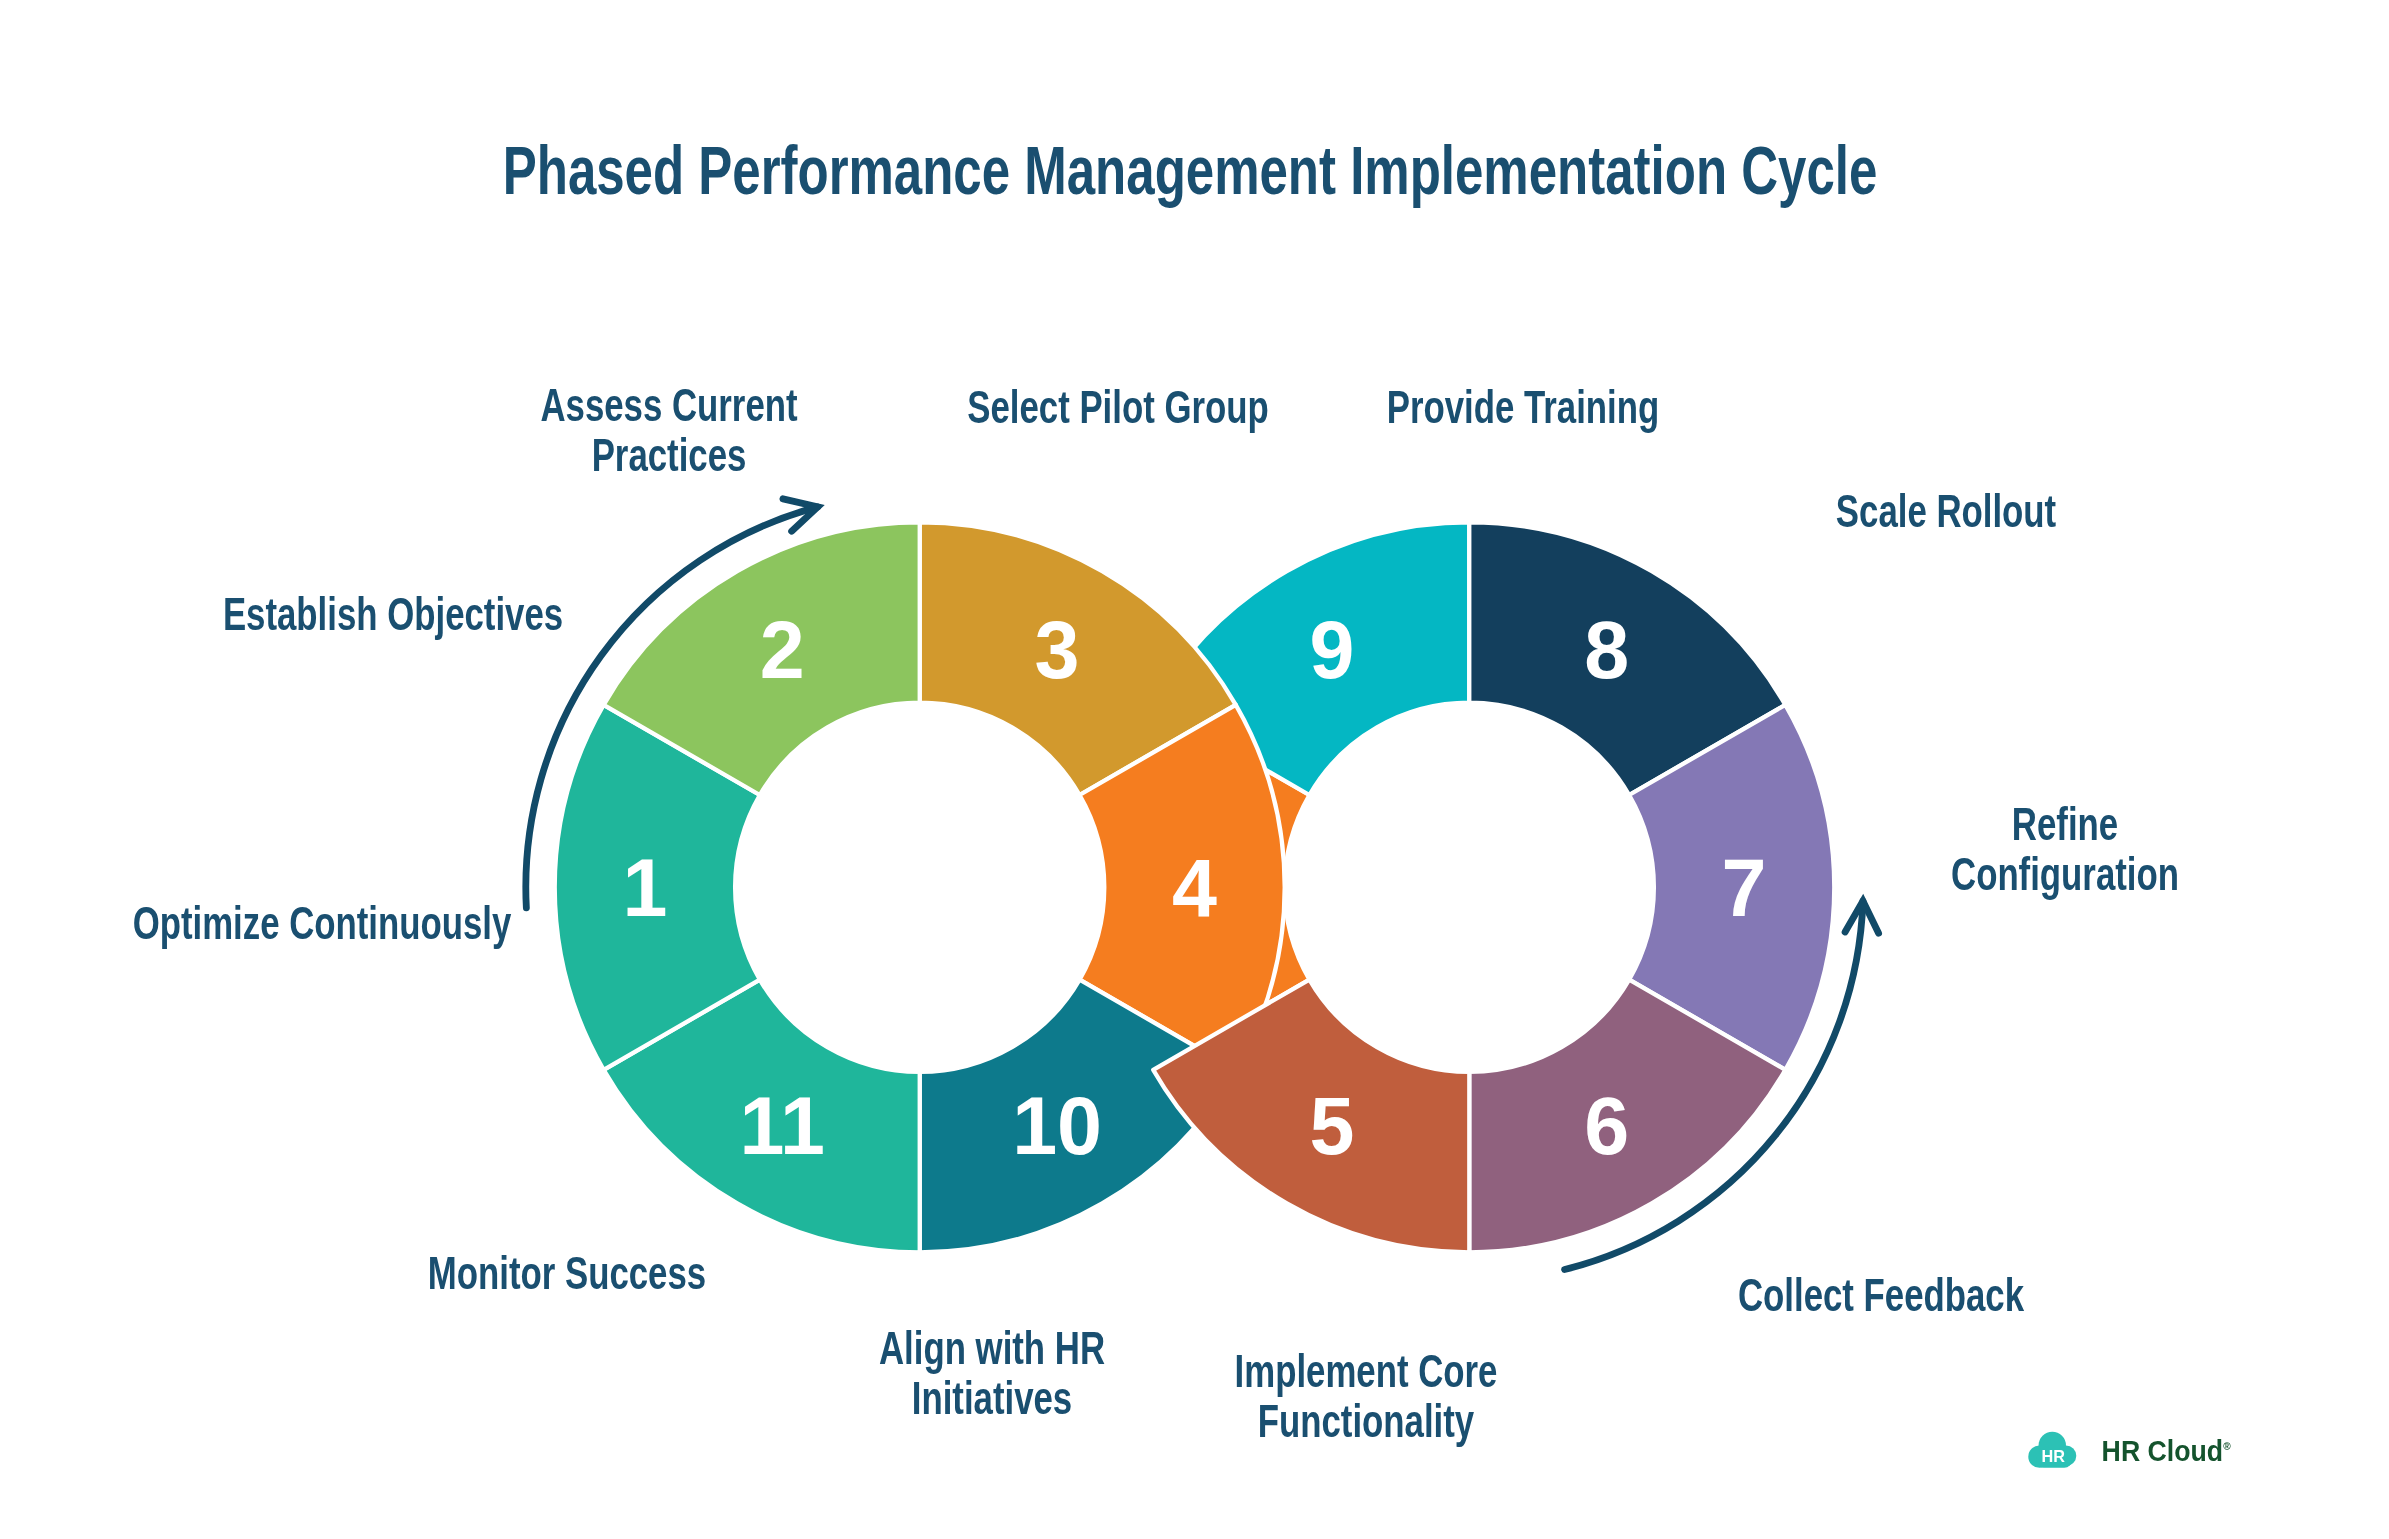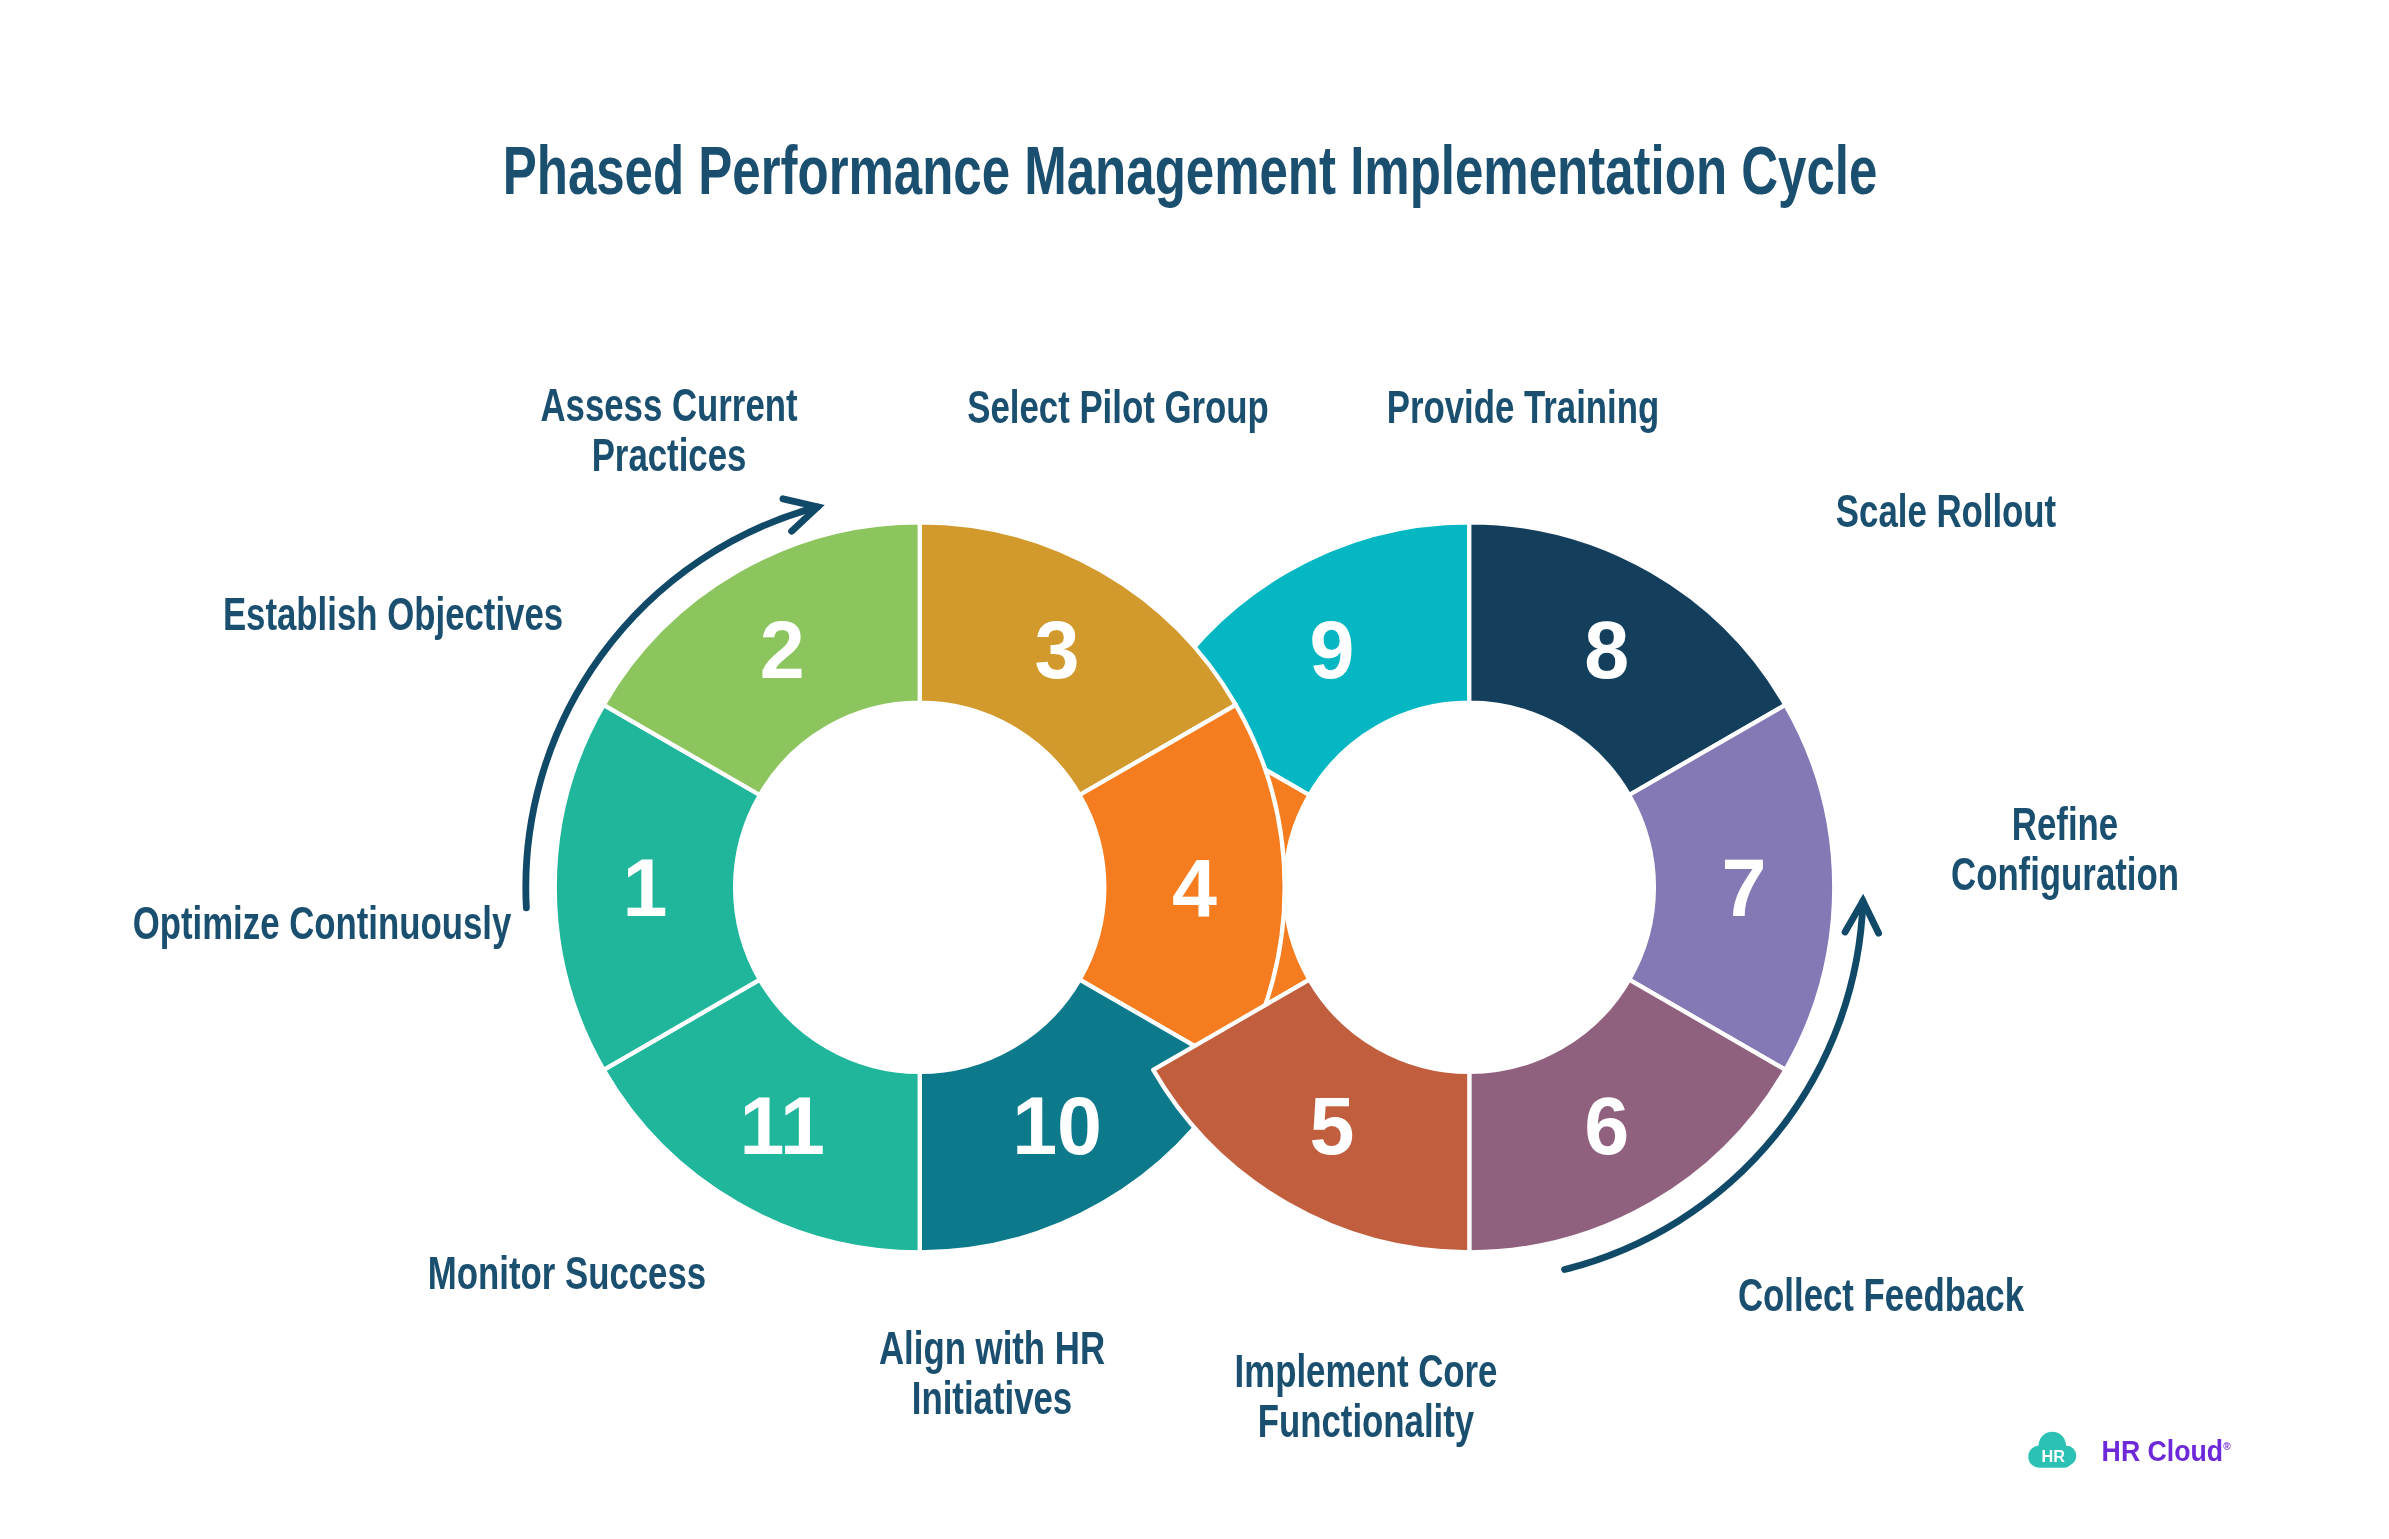--- a/index.html
+++ b/index.html
@@ -4,21 +4,21 @@
 <style>
   html,body{margin:0;padding:0;background:#fff;}
   .stage{position:relative;width:2389px;height:1539px;background:#ffffff;overflow:hidden;
          font-family:"Liberation Sans","DejaVu Sans",sans-serif;}
   .stage svg.diagram{position:absolute;left:0;top:0;}
   .title{position:absolute;white-space:nowrap;color:#1a4f70;font-weight:bold;font-size:68px;
          transform:translate(-50%,-50%) scaleX(.75);}
   .label{position:absolute;white-space:pre-line;text-align:center;color:#1a4f70;font-weight:bold;
          font-size:47px;line-height:1.06;transform:translate(-50%,-50%) scaleX(.74);}
   .seg-num{font-weight:bold;fill:#ffffff;}
-  .logo{position:absolute;display:flex;align-items:center;gap:12px;color:#6d28d9;}
+  .logo{position:absolute;display:flex;align-items:center;gap:12px;color:#14532d;}
   .logo .wordmark{font-weight:bold;font-size:29px;letter-spacing:0px;transform:scaleX(.92);}
   .logo sup{font-size:11px;vertical-align:super;}
 </style>
 </head>
 <body>
 
 <div class="stage">
   <svg class="diagram" id="diagram-svg" width="2389" height="1539" viewBox="0 0 2808 1809" xmlns="http://www.w3.org/2000/svg">
       <path d="M1355.4751017764759 1257.5000000000002A429 429 0 0 1 1355.4751017764759 828.5L1539.0724873787767 934.5A217 217 0 0 0 1539.072487378777 1151.5Z" fill="#f57d1f" stroke="#ffffff" stroke-width="5" stroke-linejoin="round"></path>
       <path d="M1355.4751017764759 828.5A429 429 0 0 1 1727 614L1727 826A217 217 0 0 0 1539.0724873787767 934.5Z" fill="#04b7c3" stroke="#ffffff" stroke-width="5" stroke-linejoin="round"></path>

